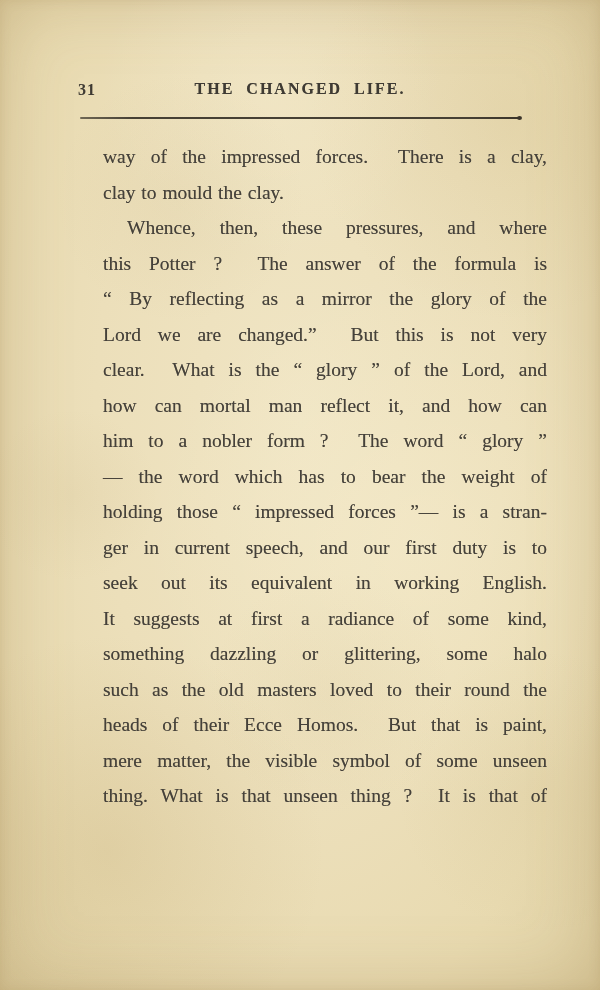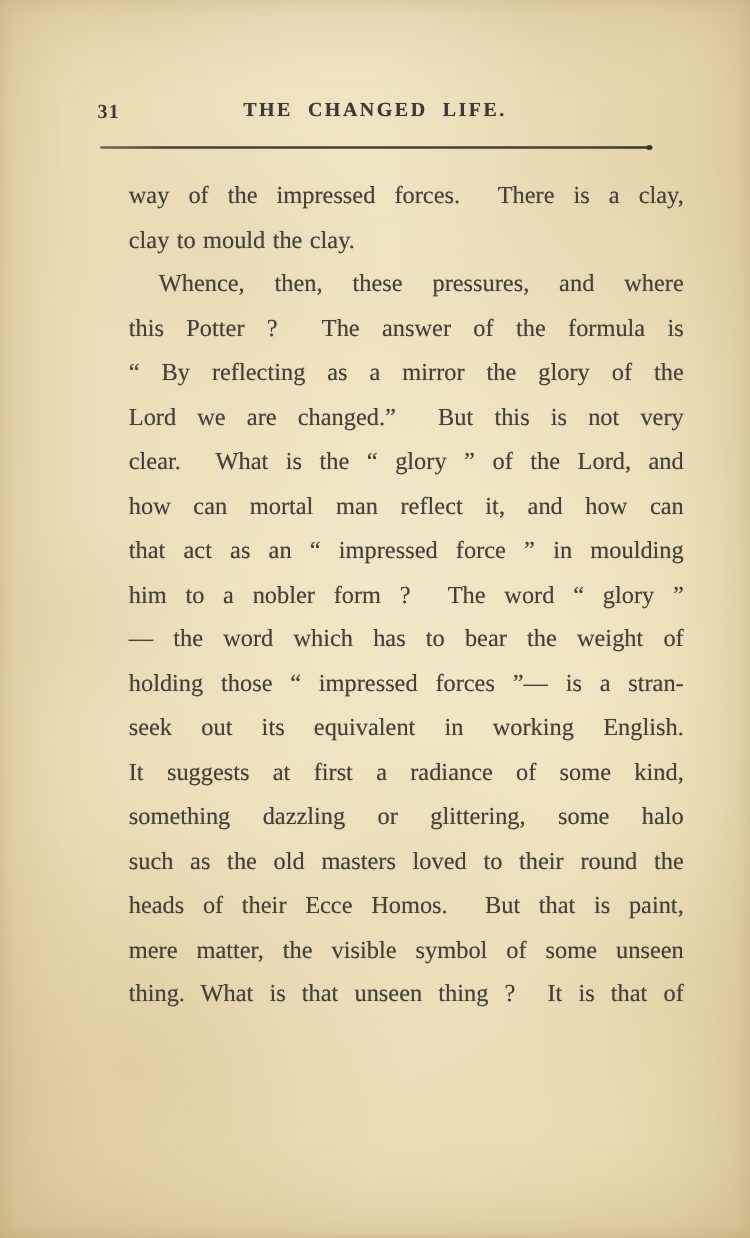--- a/index.html
+++ b/index.html
@@ -86,24 +86,24 @@
 
   <div class="body-text">
     <div class="line">way of the impressed forces.&nbsp; There is a clay,</div>
     <div class="line para-end">clay to mould the clay.</div>
     <div class="line para-start">Whence, then, these pressures, and where</div>
     <div class="line">this Potter&nbsp;?&nbsp; The answer of the formula is</div>
     <div class="line">“&nbsp;By reflecting as a mirror the glory of the</div>
     <div class="line">Lord we are changed.”&nbsp; But this is not very</div>
     <div class="line">clear.&nbsp; What is the “&nbsp;glory&nbsp;” of the Lord, and</div>
     <div class="line">how can mortal man reflect it, and how can</div>
-    <div class="line">that act as an “&nbsp;impressed force&nbsp;” in moulding</div>
     <div class="line">him to a nobler form&nbsp;?&nbsp; The word “&nbsp;glory&nbsp;”</div>
     <div class="line">— the word which has to bear the weight of</div>
     <div class="line">holding those “&nbsp;impressed forces&nbsp;”— is a stran-</div>
+    <div class="line">ger in current speech, and our first duty is to</div>
     <div class="line">seek out its equivalent in working English.</div>
     <div class="line">It suggests at first a radiance of some kind,</div>
     <div class="line">something dazzling or glittering, some halo</div>
     <div class="line">such as the old masters loved to their round the</div>
     <div class="line">heads of their Ecce Homos.&nbsp; But that is paint,</div>
     <div class="line">mere matter, the visible symbol of some unseen</div>
     <div class="line">thing. What is that unseen thing&nbsp;?&nbsp; It is that of</div>
   </div>
 </div>
 

